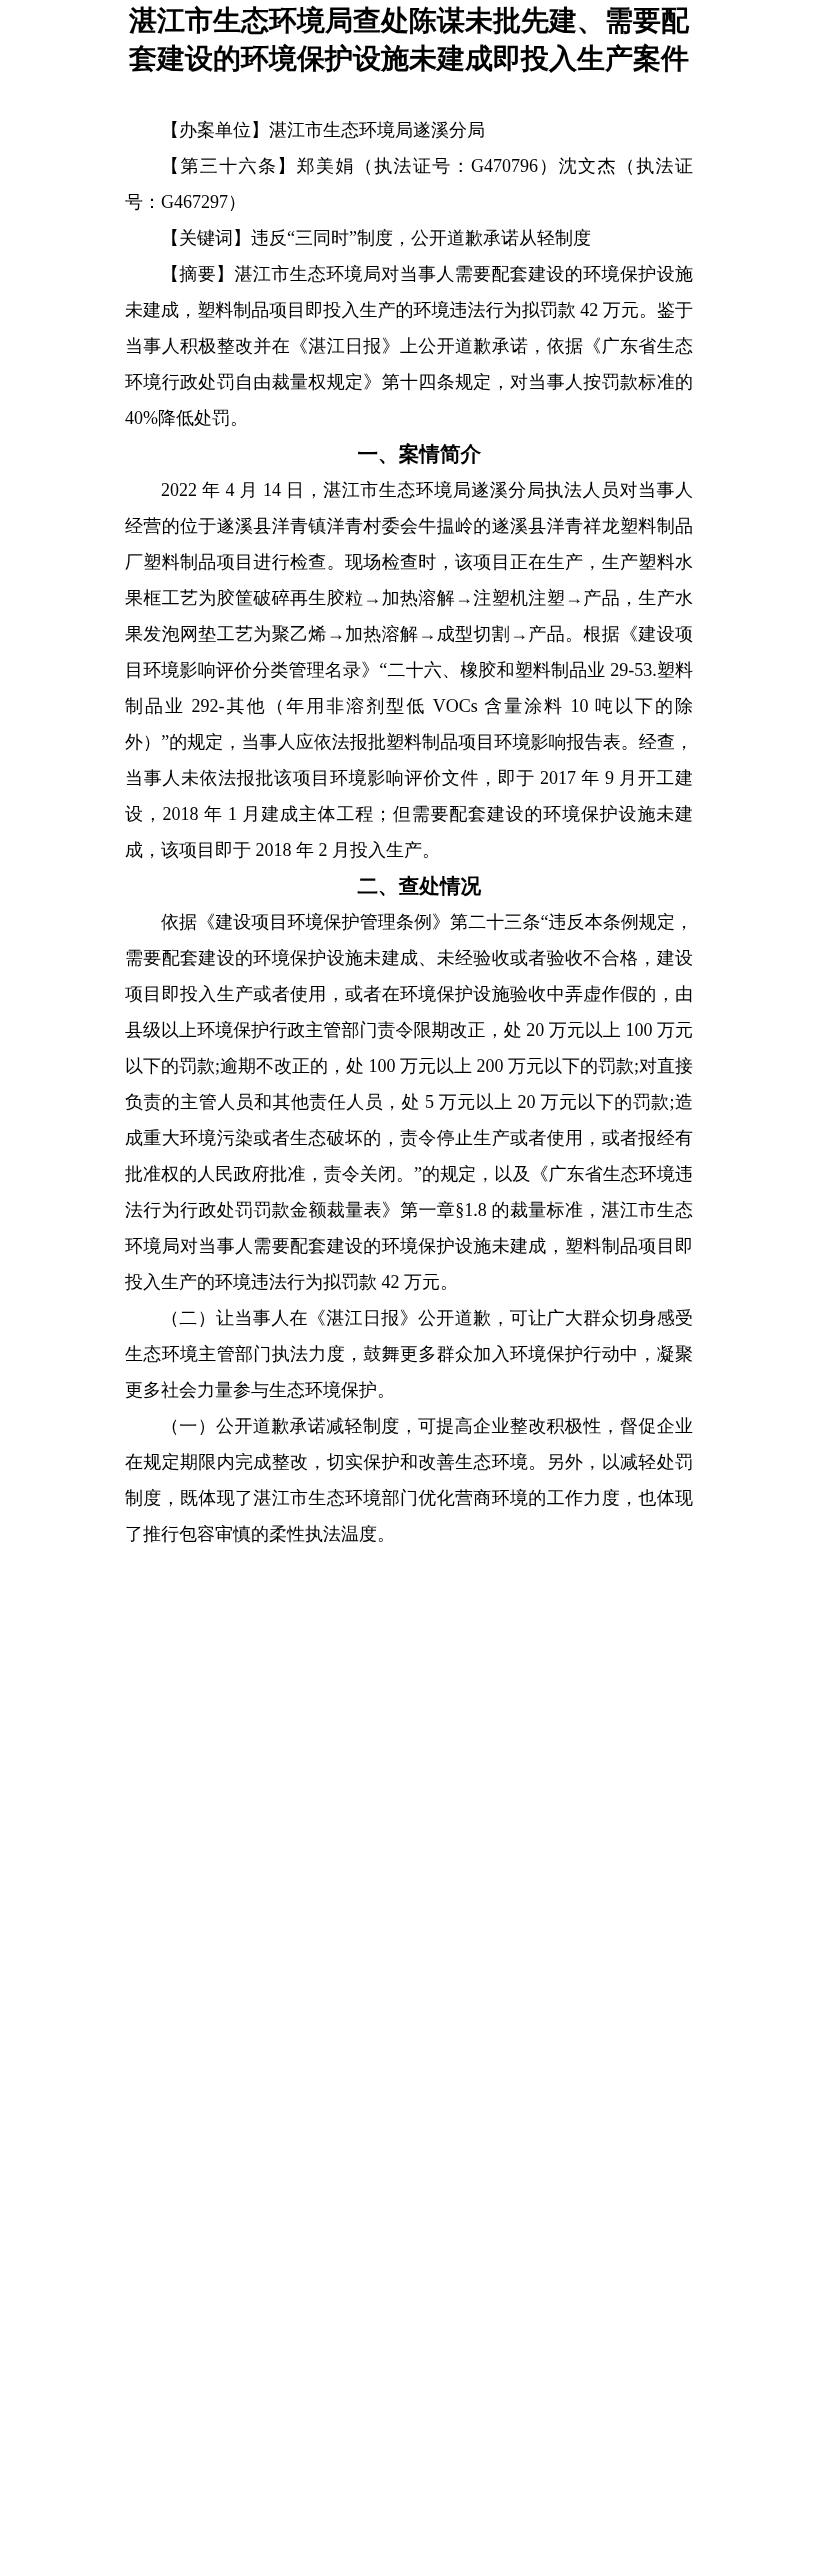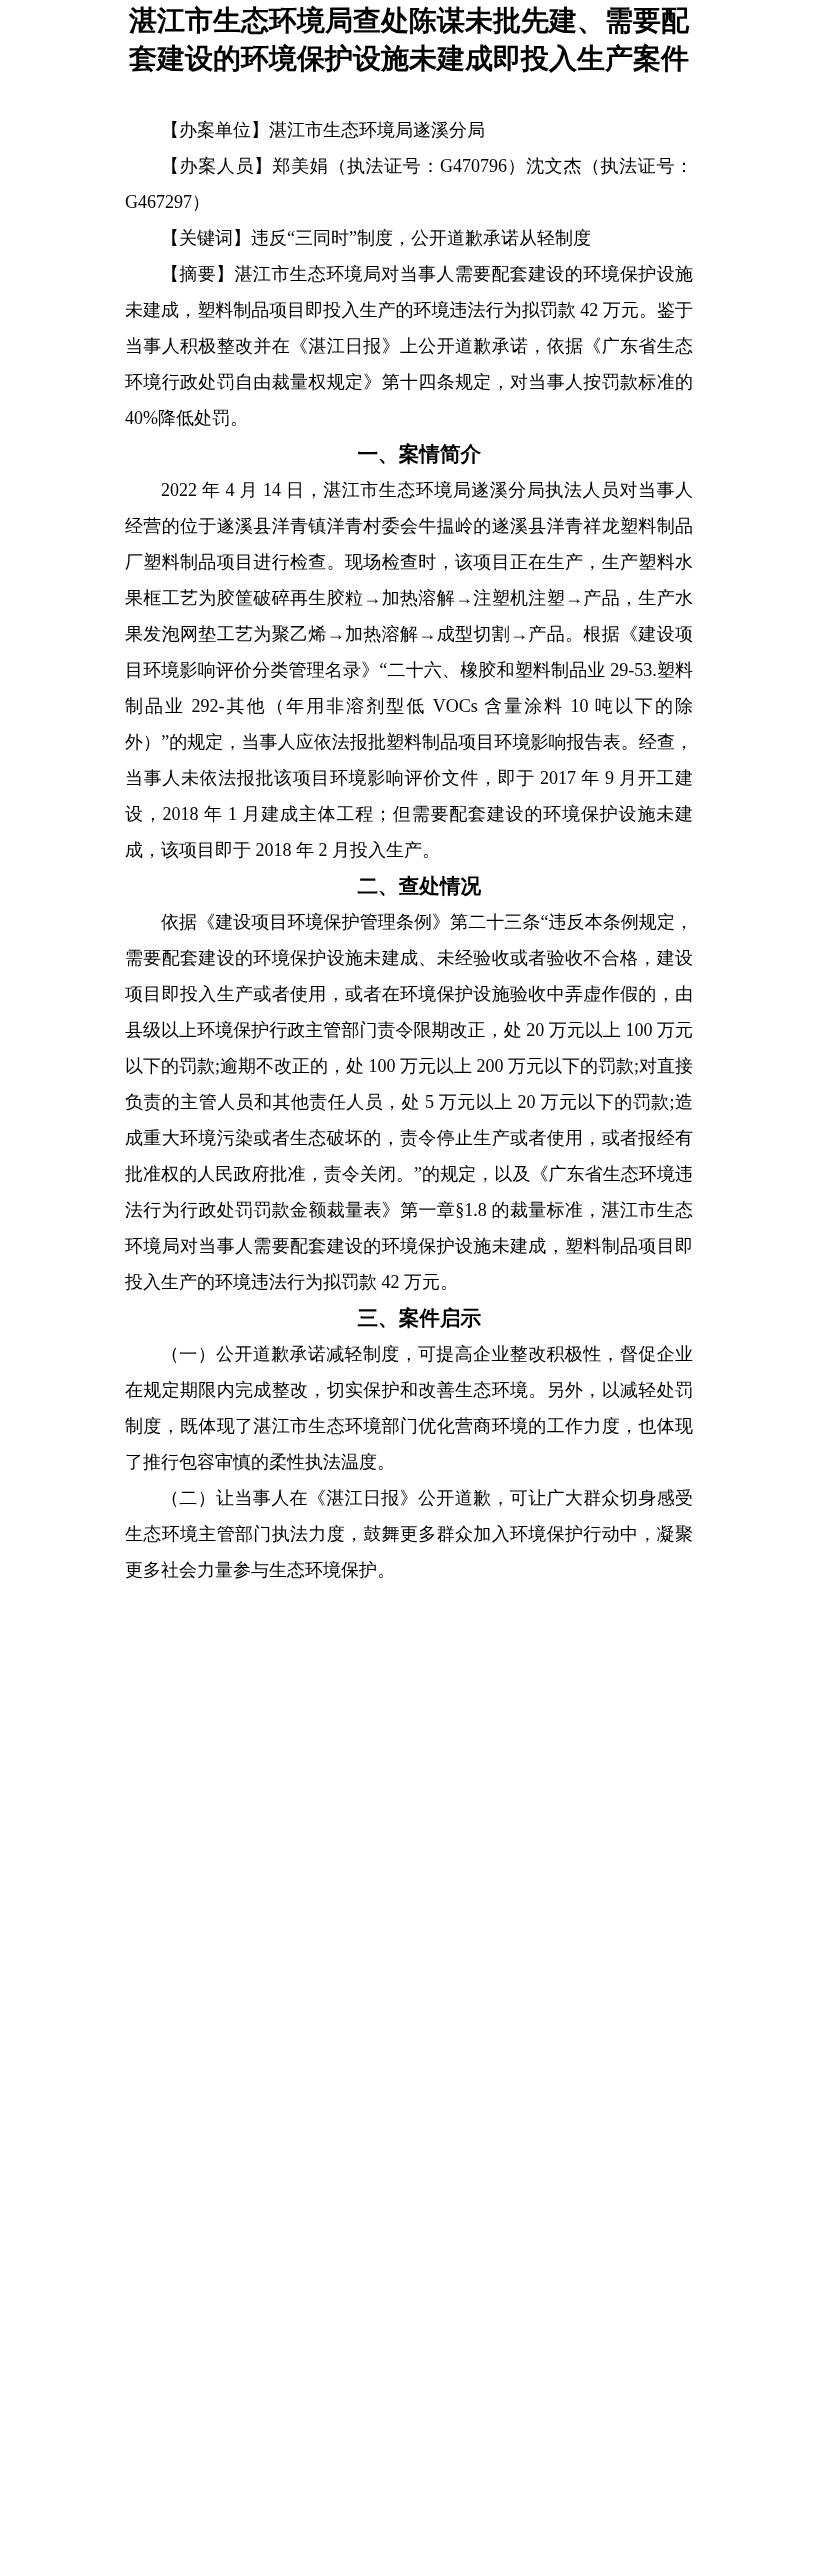--- a/index.html
+++ b/index.html
@@ -15,24 +15,23 @@
        font-size:20.6px;line-height:36px;margin:0;text-indent:1em;text-align:center;}
   .h2gap{margin-top:103px;}
   .pgap{margin-top:31px;}
 </style>
 </head>
 <body>
 
 <div class="textflow">
   <h1 class="title">湛江市生态环境局查处陈谋未批先建、需要配套建设的环境保护设施未建成即投入生产案件</h1>
   <p class="body">【办案单位】湛江市生态环境局遂溪分局</p>
-  <p class="body">【办案人员】郑美娟（执法证号：G470796）沈文杰（执法证号：G467297）</p>
+  <p class="body">【第三十六条】郑美娟（执法证号：G470796）沈文杰（执法证号：G467297）</p>
   <p class="body">【关键词】违反“三同时”制度，公开道歉承诺从轻制度</p>
   <p class="body">【摘要】湛江市生态环境局对当事人需要配套建设的环境保护设施未建成，塑料制品项目即投入生产的环境违法行为拟罚款 42 万元。鉴于当事人积极整改并在《湛江日报》上公开道歉承诺，依据《广东省生态环境行政处罚自由裁量权规定》第十四条规定，对当事人按罚款标准的 40%降低处罚。</p>
   <h2 class="h">一、案情简介</h2>
   <p class="body">2022 年 4 月 14 日，湛江市生态环境局遂溪分局执法人员对当事人经营的位于遂溪县洋青镇洋青村委会牛揾岭的遂溪县洋青祥龙塑料制品厂塑料制品项目进行检查。现场检查时，该项目正在生产，生产塑料水果框工艺为胶筐破碎再生胶粒→加热溶解→注塑机注塑→产品，生产水果发泡网垫工艺为聚乙烯→加热溶解→成型切割→产品。根据《建设项目环境影响评价分类管理名录》“二十六、橡胶和塑料制品业 29-53.塑料制品业 292-其他（年用非溶剂型低 VOCs 含量涂料 10 吨以下的除外）”的规定，当事人应依法报批塑料制品项目环境影响报告表。经查，当事人未依法报批该项目环境影响评价文件，即于 2017 年 9 月开工建设，2018 年 1 月建成主体工程；但需要配套建设的环境保护设施未建成，该项目即于 2018 年 2 月投入生产。</p>
   <h2 class="h h2gap">二、查处情况</h2>
   <p class="body">依据《建设项目环境保护管理条例》第二十三条“违反本条例规定，需要配套建设的环境保护设施未建成、未经验收或者验收不合格，建设项目即投入生产或者使用，或者在环境保护设施验收中弄虚作假的，由县级以上环境保护行政主管部门责令限期改正，处 20 万元以上 100 万元以下的罚款;逾期不改正的，处 100 万元以上 200 万元以下的罚款;对直接负责的主管人员和其他责任人员，处 5 万元以上 20 万元以下的罚款;造成重大环境污染或者生态破坏的，责令停止生产或者使用，或者报经有批准权的人民政府批准，责令关闭。”的规定，以及《广东省生态环境违法行为行政处罚罚款金额裁量表》第一章§1.8 的裁量标准，湛江市生态环境局对当事人需要配套建设的环境保护设施未建成，塑料制品项目即投入生产的环境违法行为拟罚款 42 万元。</p>
-  <h2 class="h">三、案件启示</h2>
+  <p class="body pgap">（二）让当事人在《湛江日报》公开道歉，可让广大群众切身感受生态环境主管部门执法力度，鼓舞更多群众加入环境保护行动中，凝聚更多社会力量参与生态环境保护。</p>
   <p class="body">（一）公开道歉承诺减轻制度，可提高企业整改积极性，督促企业在规定期限内完成整改，切实保护和改善生态环境。另外，以减轻处罚制度，既体现了湛江市生态环境部门优化营商环境的工作力度，也体现了推行包容审慎的柔性执法温度。</p>
-  <p class="body pgap">（二）让当事人在《湛江日报》公开道歉，可让广大群众切身感受生态环境主管部门执法力度，鼓舞更多群众加入环境保护行动中，凝聚更多社会力量参与生态环境保护。</p>
 </div>
 
 
 </body></html>

